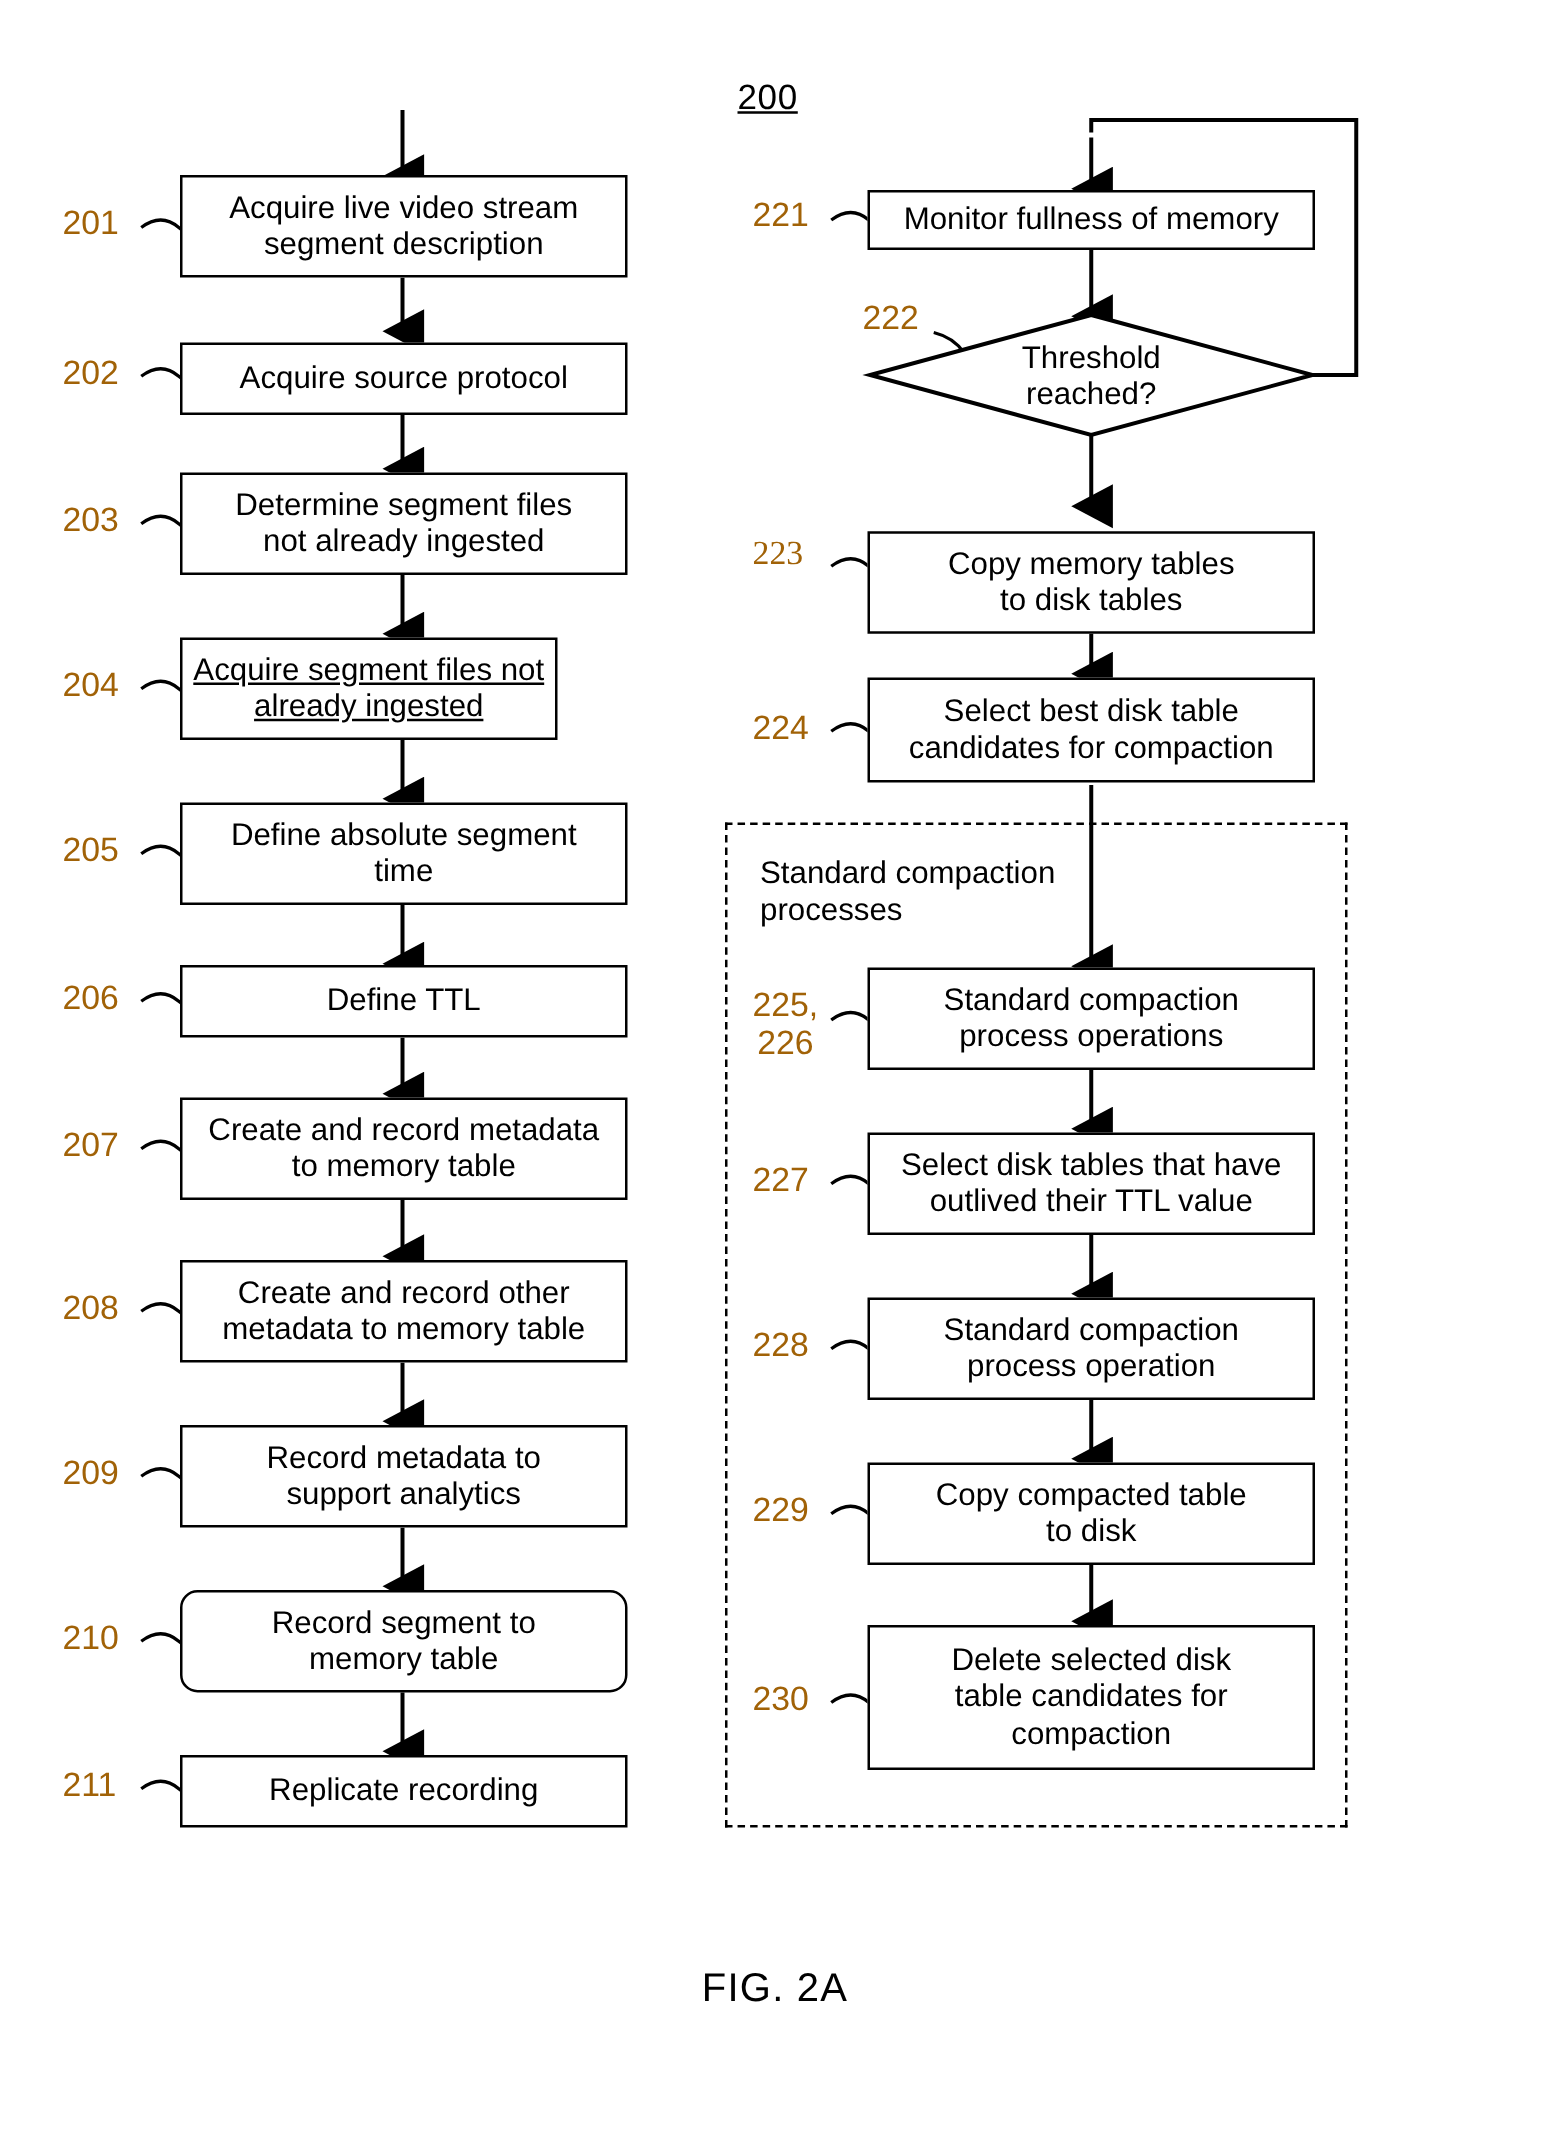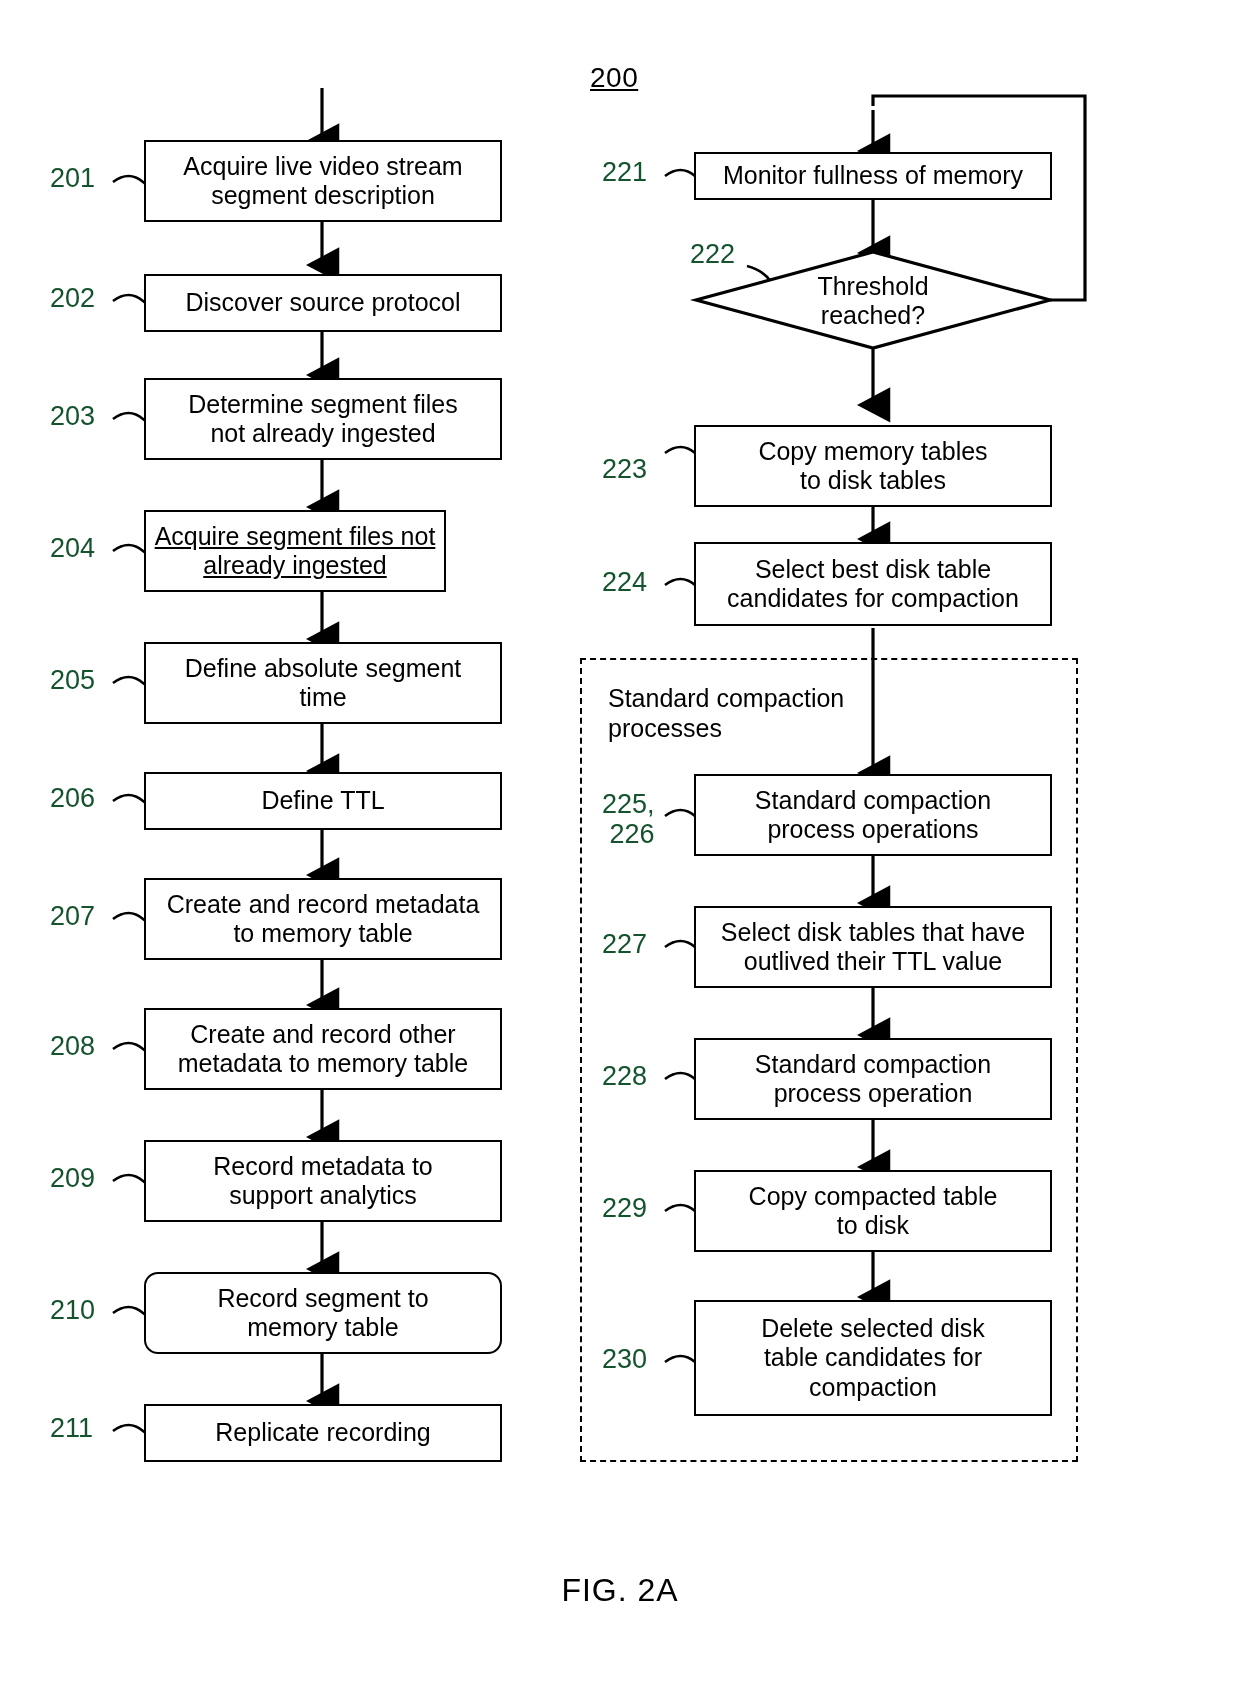--- a/index.html
+++ b/index.html
@@ -39,22 +39,22 @@
   }
   .node .txt {
     display: block;
     white-space: pre-line;
   }
   .refnum {
     position: absolute;
     font-size: 27px;
     line-height: 1.1;
     white-space: pre-line;
-    text-align: right;
-    color: #14532d;
+    text-align: center;
+    color: #a16207;
   }
   .group-frame {
     position: absolute;
     box-sizing: border-box;
     border: 2px dashed #000000;
     background: transparent;
   }
   .group-label {
     position: absolute;
     font-size: 25px;
@@ -143,21 +143,21 @@
 
   <div class="diagram-num" style="left:590px; top:62px;">200</div>
 
   <div class="node" style="left:144px; top:140px; width:358px; height:82px;">
     <span class="txt">Acquire live video stream
 segment description</span>
   </div>
   <div class="refnum" style="left:50px; top:164px;">201</div>
 
   <div class="node" style="left:144px; top:274px; width:358px; height:58px;">
-    <span class="txt">Discover source protocol</span>
+    <span class="txt">Acquire source protocol</span>
   </div>
   <div class="refnum" style="left:50px; top:284px;">202</div>
 
   <div class="node" style="left:144px; top:378px; width:358px; height:82px;">
     <span class="txt">Determine segment files
 not already ingested</span>
   </div>
   <div class="refnum" style="left:50px; top:402px;">203</div>
 
   <div class="node" style="left:144px; top:510px; width:302px; height:82px;text-decoration:underline;">
@@ -216,21 +216,21 @@
               font-size:25px; line-height:1.18; white-space:pre-line;">
     <span>Threshold
 reached?</span>
   </div>
   <div class="refnum" style="left:690px; top:240px;">222</div>
 
   <div class="node" style="left:694px; top:425px; width:358px; height:82px;">
     <span class="txt">Copy memory tables
 to disk tables</span>
   </div>
-  <div class="refnum" style="left:602px; top:455px;">223</div>
+  <div class="refnum" style="left:602px; top:428px;font-family:Liberation Serif, serif;">223</div>
 
   <div class="node" style="left:694px; top:542px; width:358px; height:84px;">
     <span class="txt">Select best disk table
 candidates for compaction</span>
   </div>
   <div class="refnum" style="left:602px; top:568px;">224</div>
 
   <div class="group-frame" style="left:580px; top:658px; width:498px; height:804px;"></div>
   <div class="group-label" style="left:608px; top:684px; width:300px;">Standard compaction
 processes</div>

